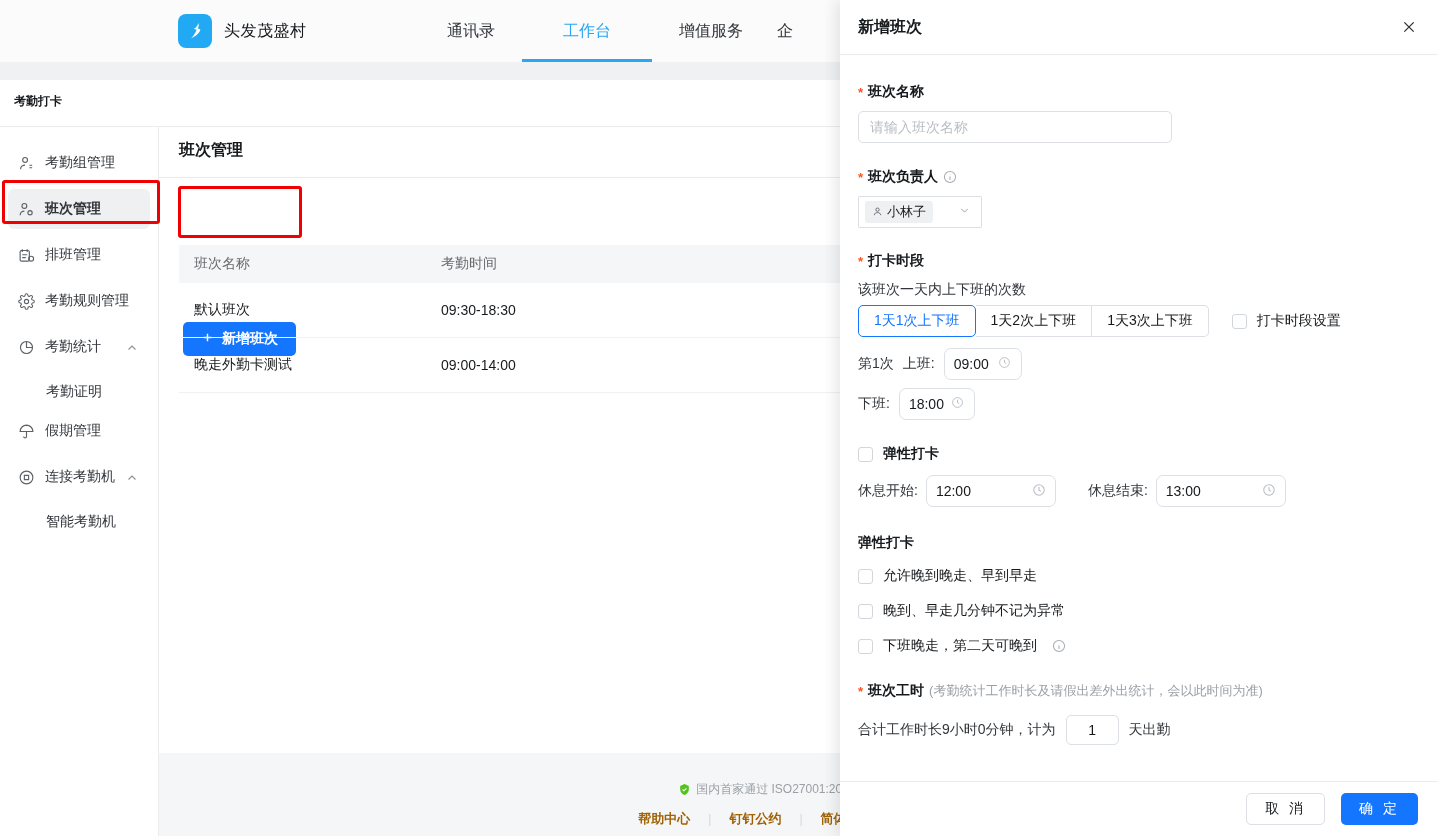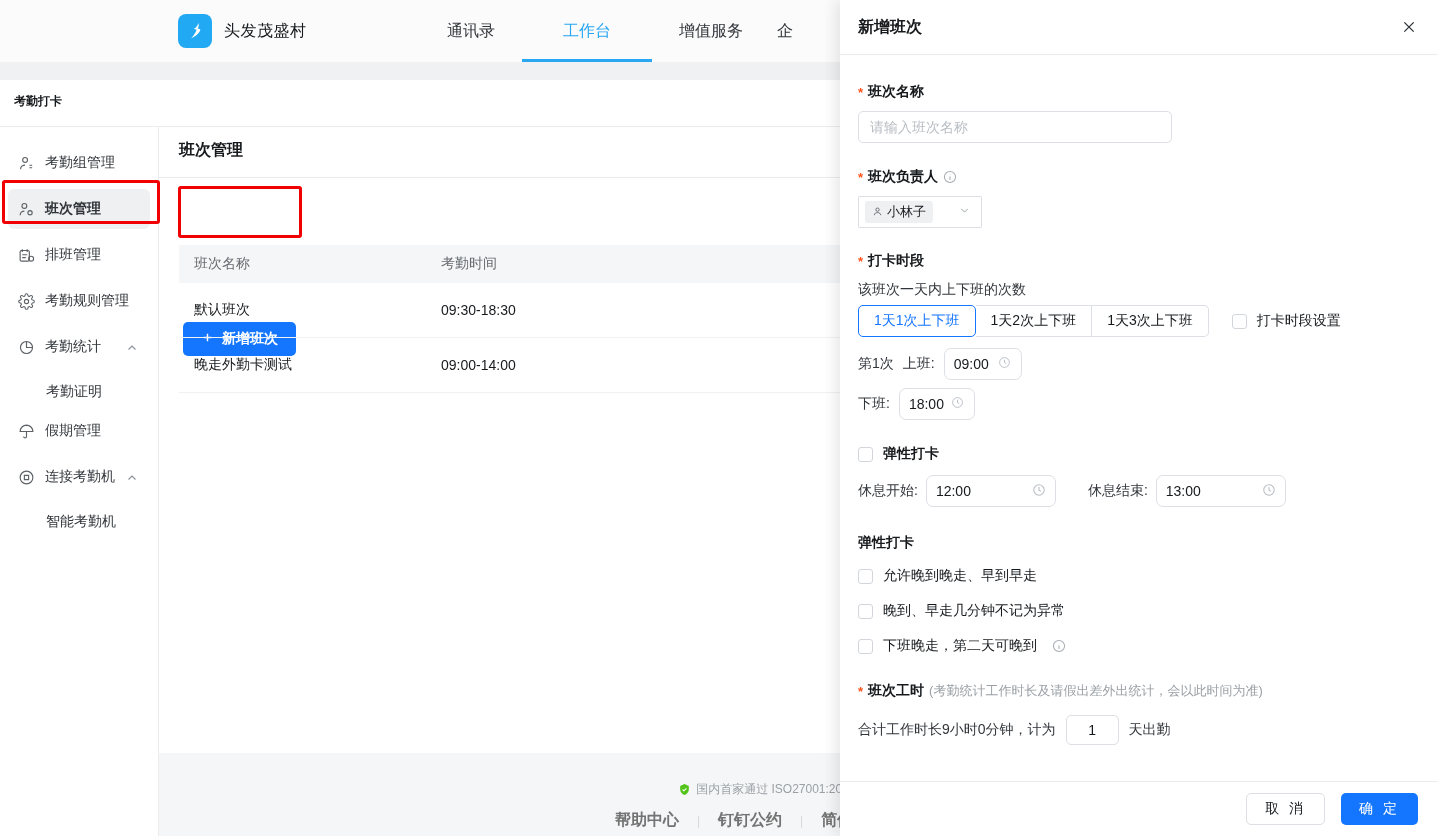--- a/index.html
+++ b/index.html
@@ -91,21 +91,21 @@
   .c2 { width: 300px; }
 
   
   .pagefooter {
     position: absolute; top: 626px; left: 0; width: 1279px; height: 83px;
     text-align: center; color: #8a9099; font-size: 12px; padding-top: 28px;
   }
   .fline1 { display: flex; align-items: center; justify-content: center; gap: 5px; color: #9aa0a6; }
   .shield { width: 13px; height: 13px; }
   .flinks { margin-top: 12px; display: flex; align-items: center; justify-content: center; gap: 0; }
-  .flinks a { color: #737373; text-decoration: none; padding: 0 18px; font-size: 16px; font-weight: bold; cursor: pointer; }
+  .flinks a { color: #a16207; text-decoration: none; padding: 0 18px; font-size: 13px; font-weight: bold; cursor: pointer; }
   .fsep { color: #d5d8dc; }
 
   
   .redbox { position: absolute; border: 3px solid #f00000; border-radius: 3px; pointer-events: none; }
 
   
   .drawer {
     position: absolute; top: 0; right: 0; width: 598px; height: 836px;
     background: #fff; box-shadow: -4px 0 14px rgba(0,0,0,.10);
   }

